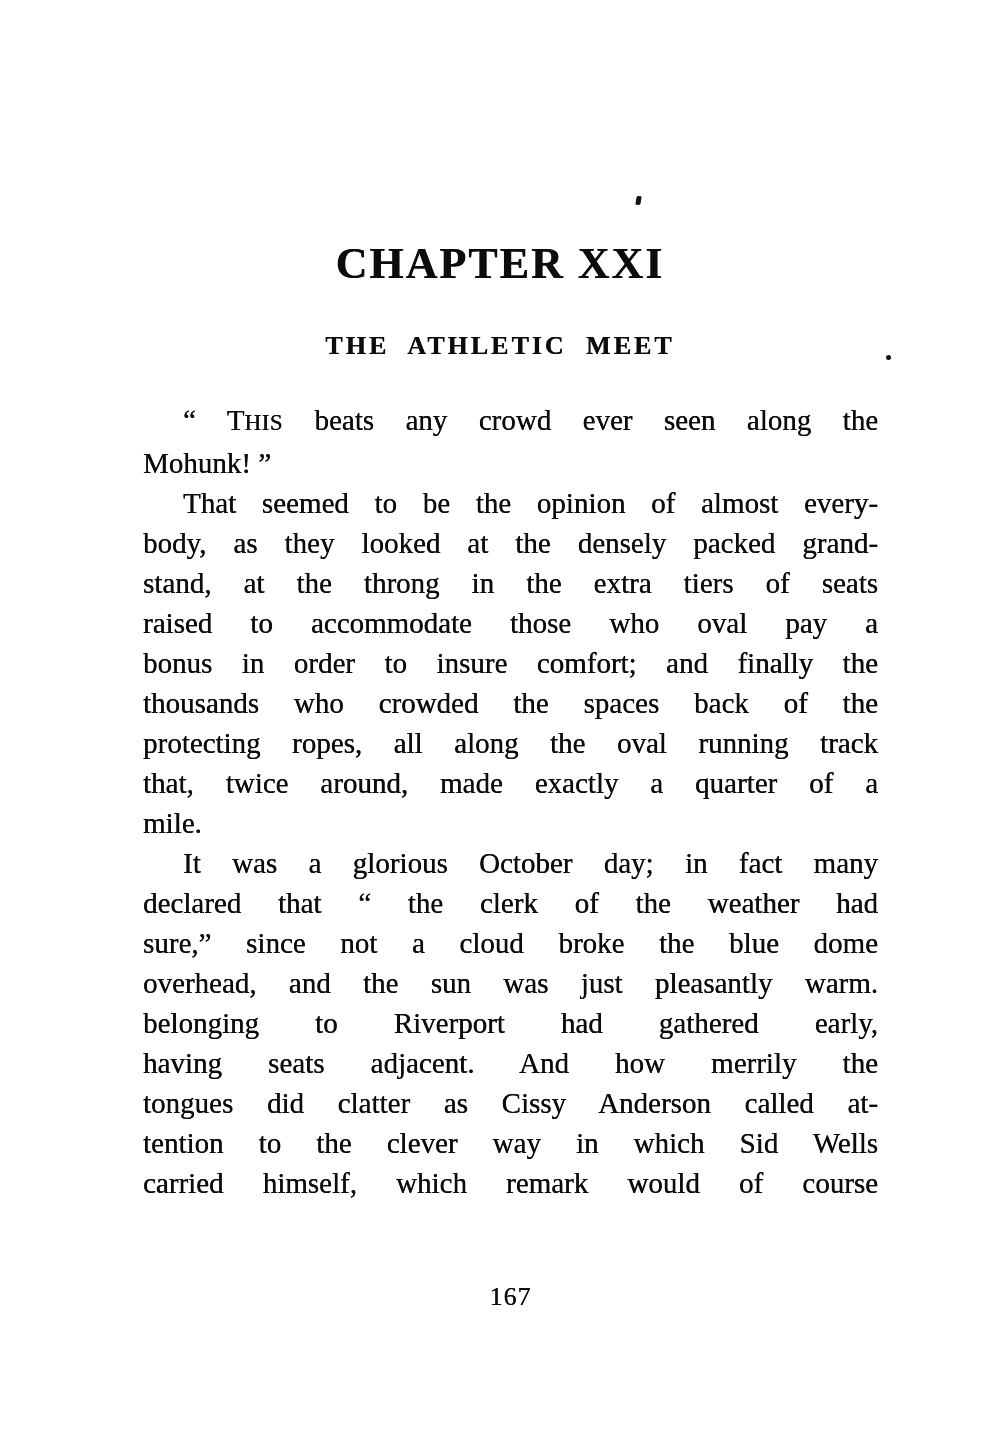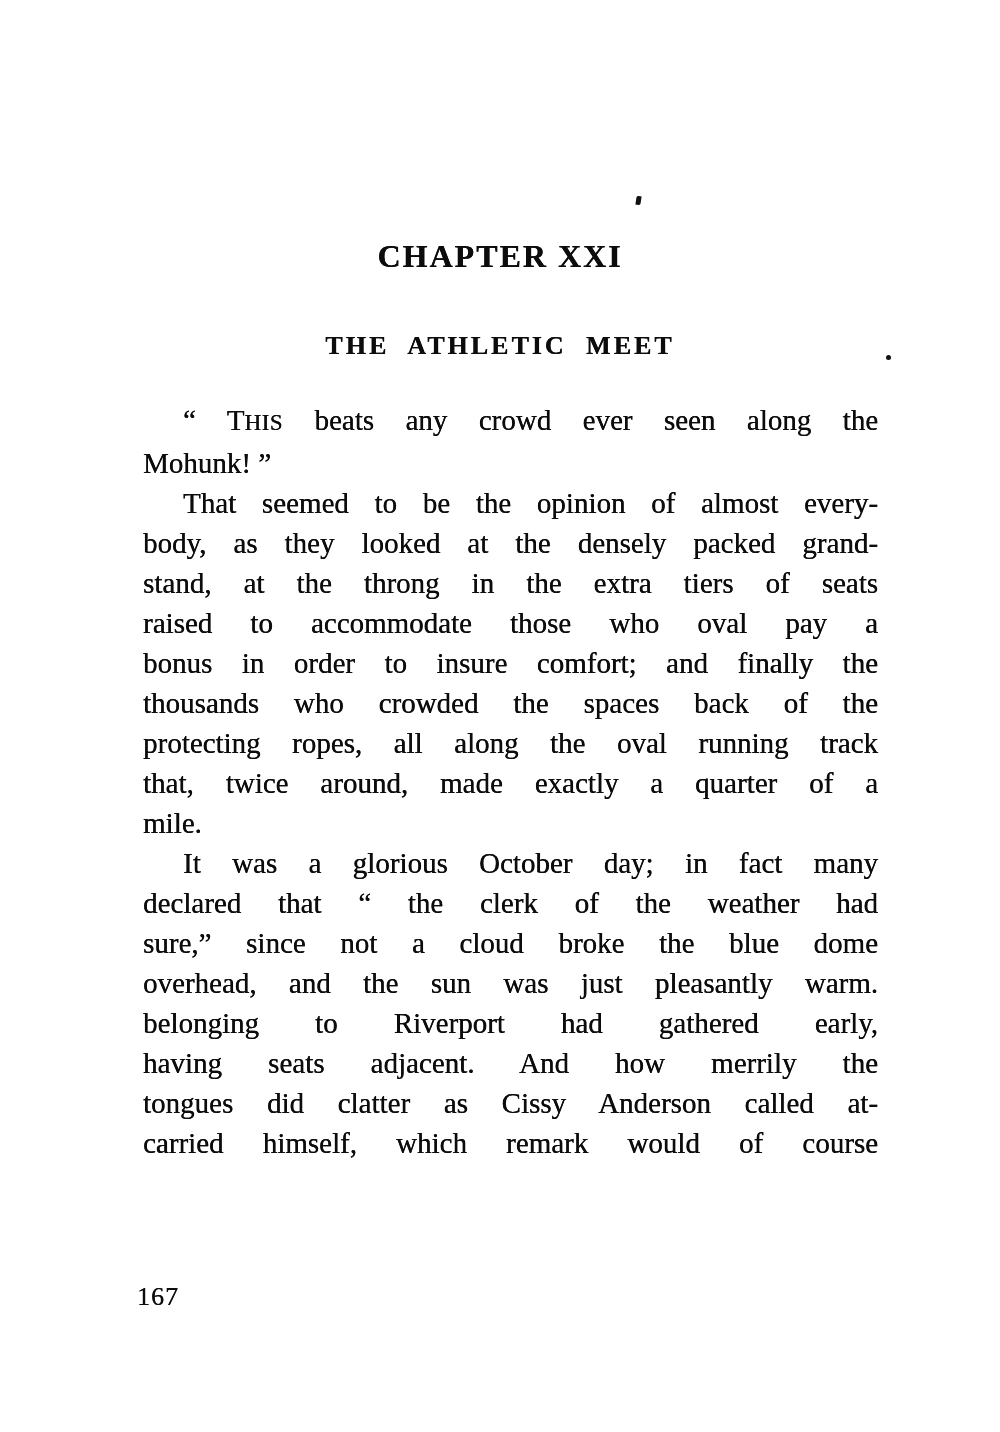--- a/index.html
+++ b/index.html
@@ -12,21 +12,21 @@
     font-family: "Liberation Serif", "DejaVu Serif", serif;
     overflow: hidden;
   }
   .chapter {
     position: absolute;
     top: 238px;
     left: 0;
     width: 100%;
     margin: 0;
     text-align: center;
-    font-size: 32px;
+    font-size: 44px;
     font-weight: 600;
     letter-spacing: 2px;
     text-shadow: 0.3px 0 0 currentColor;
   }
   .section {
     position: absolute;
     top: 331px;
     left: 0;
     width: 100%;
     margin: 0;
@@ -50,23 +50,23 @@
     text-align: justify;
     text-align-last: justify;
     white-space: normal;
   }
   .line.ll { text-align-last: left; }
   .line.first { text-indent: 40px; font-family: Liberation Serif, serif; }
   .sc { font-size: 23px; letter-spacing: 0.5px; }
   .folio {
     position: absolute;
     top: 1282px;
-    left: 137px;
+    left: 143px;
     width: 735px;
-    text-align: left;
+    text-align: center;
     font-size: 26px;
     letter-spacing: 1px;
     text-shadow: 0.3px 0 0 currentColor;
   }
   .speck { position: absolute; background: #111; }
   .speck-1 { left: 636px; top: 196px; width: 5px; height: 9px; border-radius: 2px 0 2px 0; transform: rotate(8deg); }
   .speck-2 { left: 886px; top: 355px; width: 5px; height: 5px; border-radius: 50%; }
 </style>
 </head>
 <body>
@@ -95,19 +95,20 @@
     <div class="line ll">mile.</div>
 
     <div class="line jl first">It was a glorious October day; in fact many</div>
     <div class="line jl">declared that “ the clerk of the weather had</div>
     <div class="line jl">sure,” since not a cloud broke the blue dome</div>
     <div class="line jl">overhead, and the sun was just pleasantly warm.</div>
 
     <div class="line jl">belonging to Riverport had gathered early,</div>
     <div class="line jl">having seats adjacent.  And how merrily the</div>
     <div class="line jl">tongues did clatter as Cissy Anderson called at-</div>
+    <div class="line jl">tention to the clever way in which Sid Wells</div>
     <div class="line jl">carried himself, which remark would of course</div>
 
   </div>
 
   <div class="folio">167</div>
 
 </div>
 
 </body></html>

